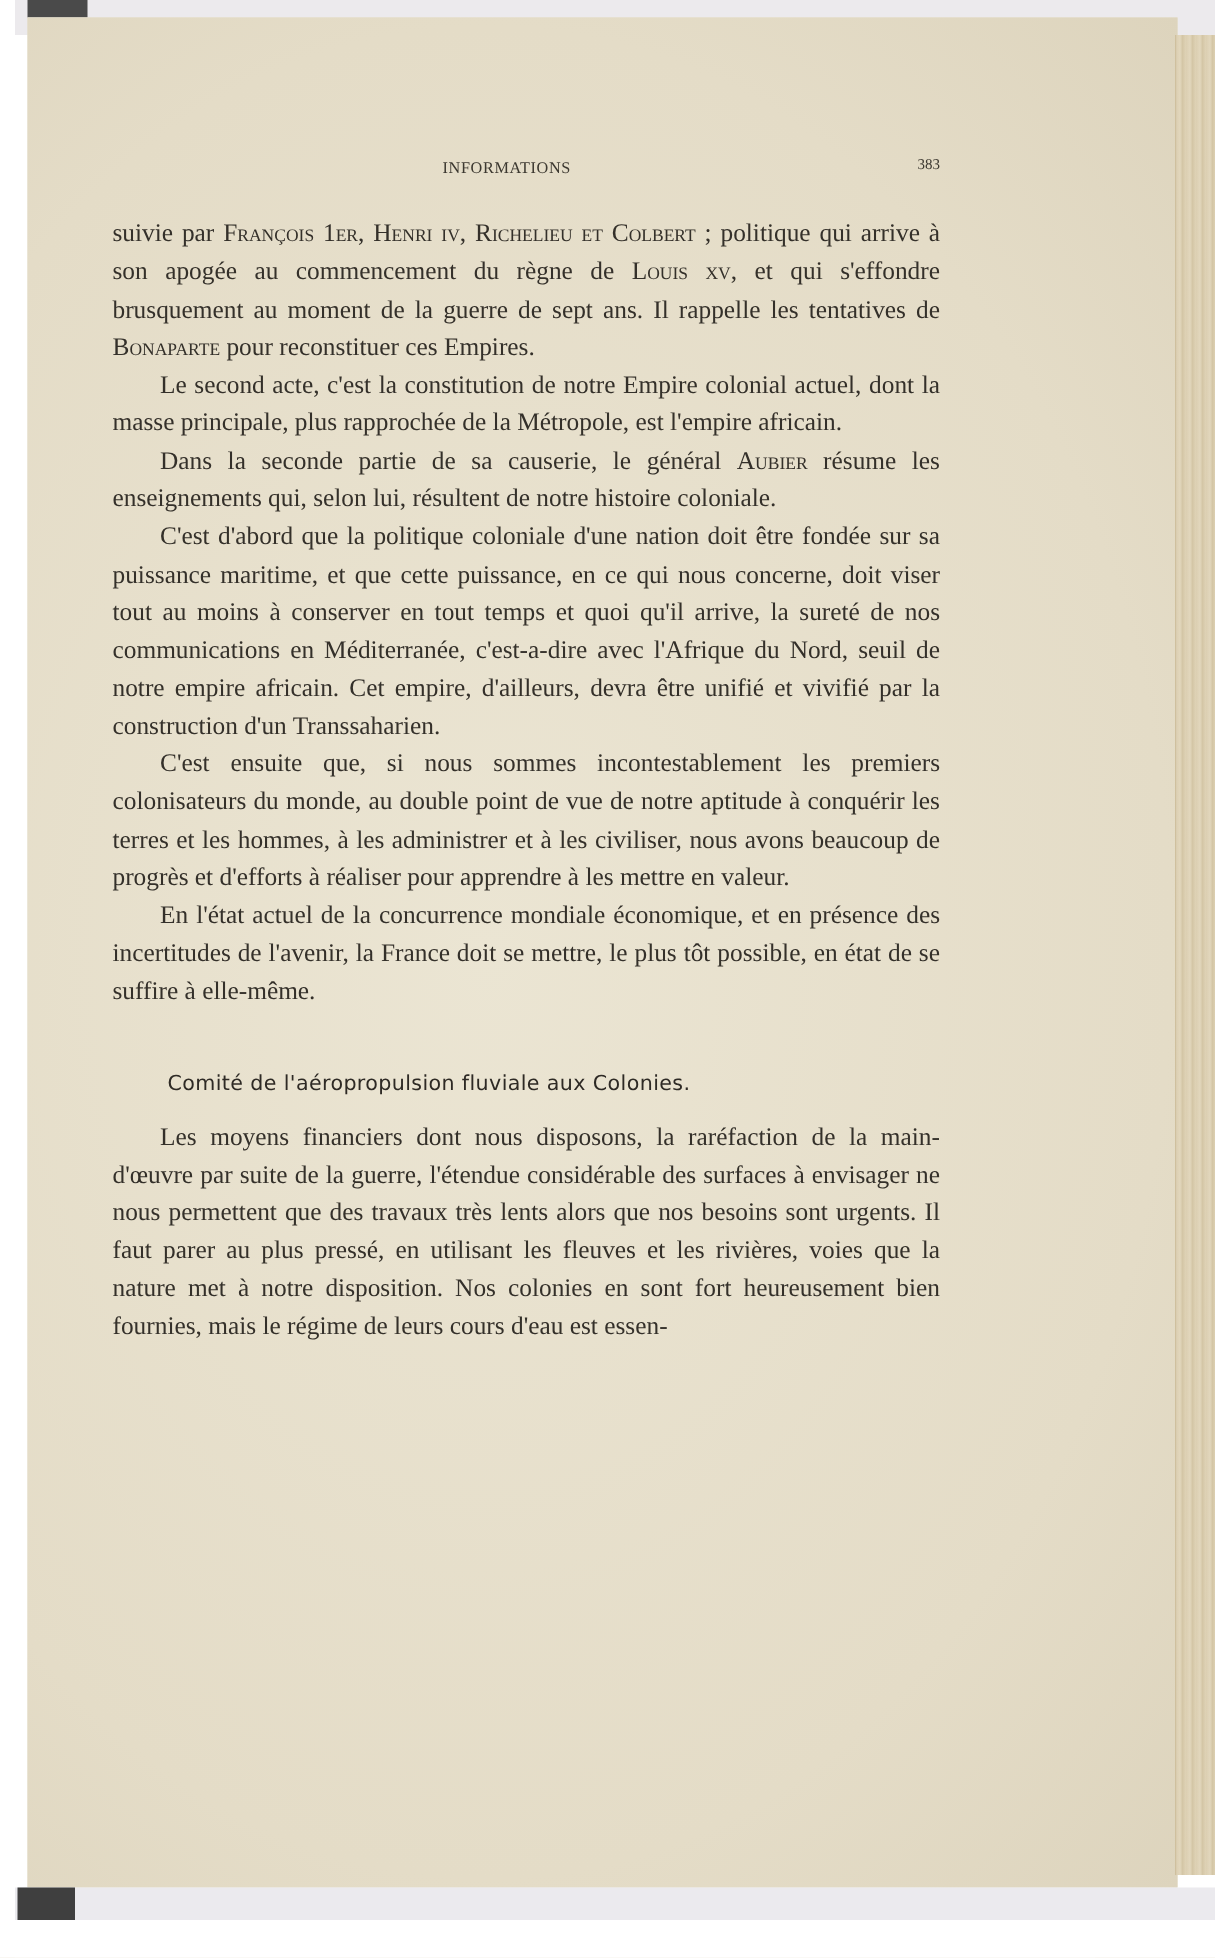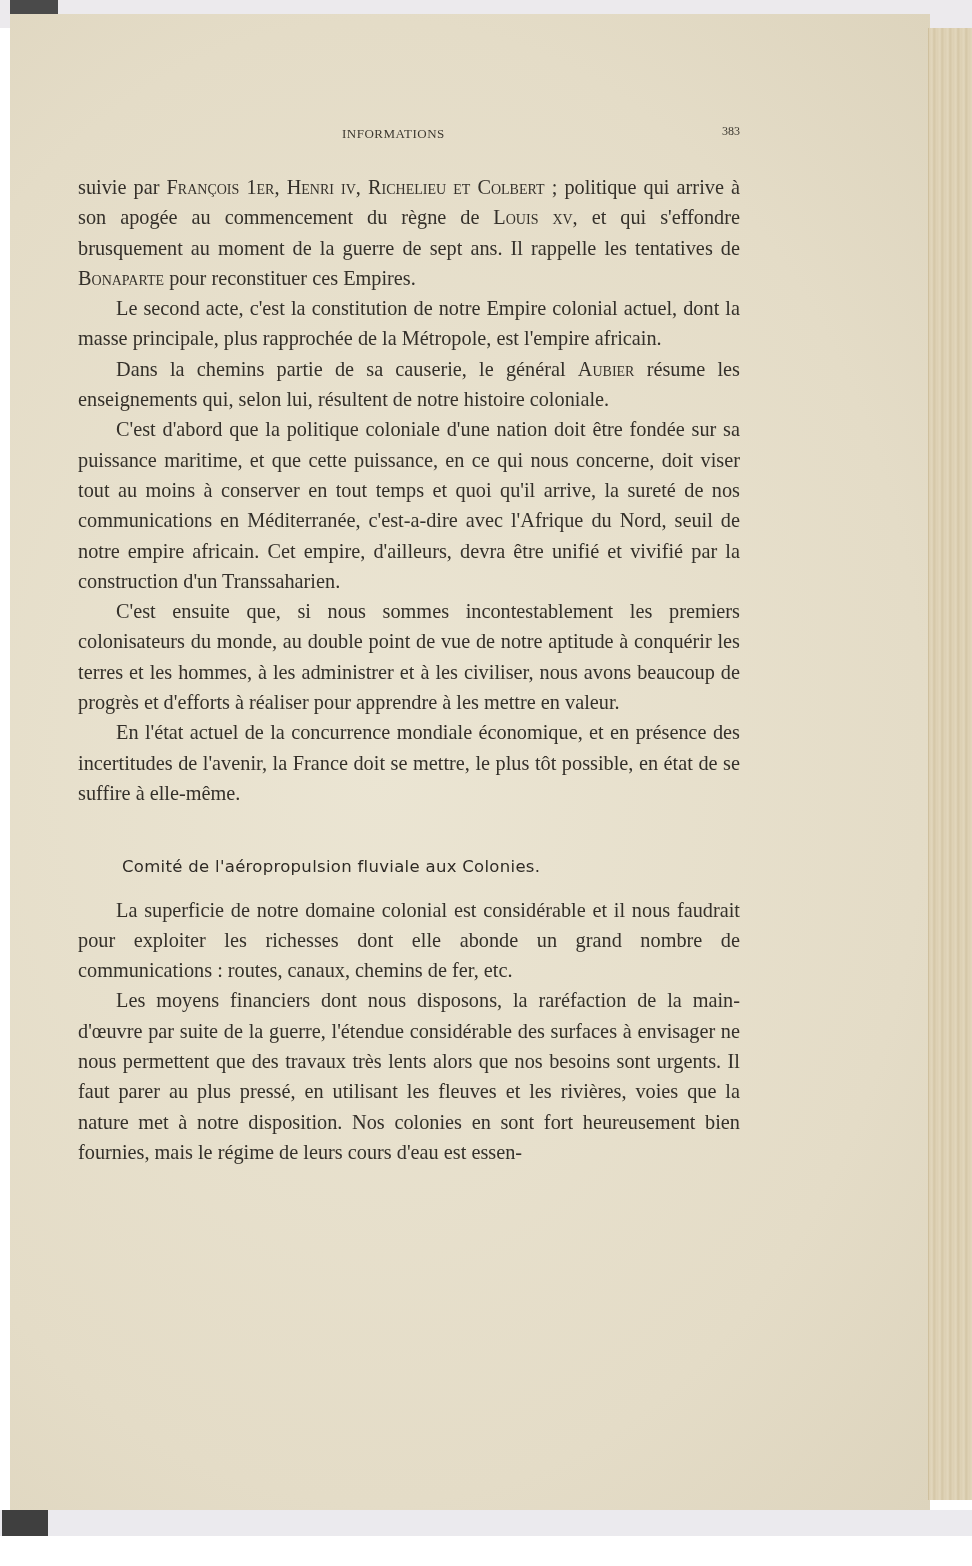--- a/index.html
+++ b/index.html
@@ -8,20 +8,21 @@
       width: 972px;
       height: 1566px;
       background: #ffffff;
       overflow: hidden;
     }
     .viewport {
       position: relative;
       width: 864px;
       height: 1566px;
       background: #ffffff;
+      margin-left: 12px;
     }
     .top-band {
       position: absolute;
       left: 0; top: 0;
       width: 972px; height: 28px;
       background: #eceaed;
     }
     .top-corner {
       position: absolute;
       left: 10px; top: 0;
@@ -127,26 +128,25 @@
   <div class="header">
     <span class="running-title">INFORMATIONS</span>
     <span class="page-number">383</span>
   </div>
 
   <div class="text-block">
     <p class="para first"><span>suivie par </span><span class="sc">François 1er</span><span>, </span><span class="sc">Henri iv</span><span>, </span><span class="sc">Richelieu et Colbert</span><span> ; politique qui arrive à son apogée au commencement du règne de </span><span class="sc">Louis xv</span><span>, et qui s'effondre brusquement au moment de la guerre de sept ans. Il rappelle les tentatives de </span><span class="sc">Bonaparte</span><span> pour reconstituer ces Empires.</span></p>
 
     <p class="para">Le second acte, c'est la constitution de notre Empire colonial actuel, dont la masse principale, plus rapprochée de la Métropole, est l'empire africain.</p>
 
-    <p class="para"><span>Dans la chemins partie de sa causerie, le général </span><span class="sc">Aubier</span><span> résume les enseignements qui, selon lui, résultent de notre histoire coloniale.</span></p>
+    <p class="para"><span>Dans la seconde partie de sa causerie, le général </span><span class="sc">Aubier</span><span> résume les enseignements qui, selon lui, résultent de notre histoire coloniale.</span></p>
 
     <p class="para">C'est d'abord que la politique coloniale d'une nation doit être fondée sur sa puissance maritime, et que cette puissance, en ce qui nous concerne, doit viser tout au moins à conserver en tout temps et quoi qu'il arrive, la sureté de nos communications en Méditerranée, c'est-a-dire avec l'Afrique du Nord, seuil de notre empire africain. Cet empire, d'ailleurs, devra être unifié et vivifié par la construction d'un Transsaharien.</p>
     <p class="para">C'est ensuite que, si nous sommes incontestablement les premiers colonisateurs du monde, au double point de vue de notre aptitude à conquérir les terres et les hommes, à les administrer et à les civiliser, nous avons beaucoup de progrès et d'efforts à réaliser pour apprendre à les mettre en valeur.</p>
     <p class="para">En l'état actuel de la concurrence mondiale économique, et en présence des incertitudes de l'avenir, la France doit se mettre, le plus tôt possible, en état de se suffire à elle-même.</p>
 
     <h2 class="section-heading">Comité de l'aéropropulsion fluviale aux Colonies.</h2>
 
-    <p class="para">La superficie de notre domaine colonial est considérable et il nous faudrait pour exploiter les richesses dont elle abonde un grand nombre de communications : routes, canaux, chemins de fer, etc.</p>
     <p class="para">Les moyens financiers dont nous disposons, la raréfaction de la main-d'œuvre par suite de la guerre, l'étendue considérable des surfaces à envisager ne nous permettent que des travaux très lents alors que nos besoins sont urgents. Il faut parer au plus pressé, en utilisant les fleuves et les rivières, voies que la nature met à notre disposition. Nos colonies en sont fort heureusement bien fournies, mais le régime de leurs cours d'eau est essen-</p>
   </div>
 
   <div class="watermark">Source numba.cirad.fr / CIRAD</div>
 </div>
 
 </body></html>

